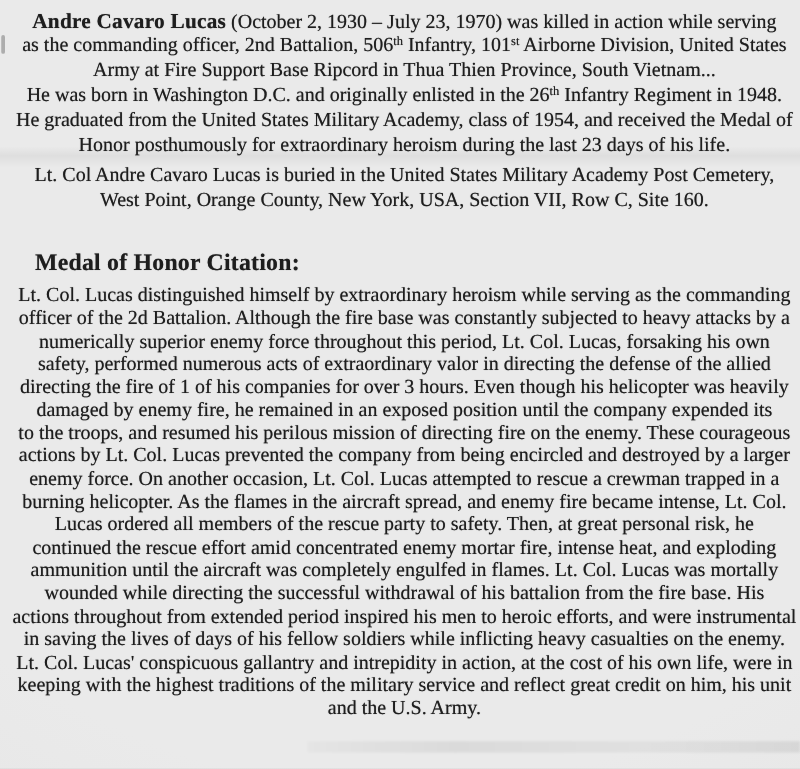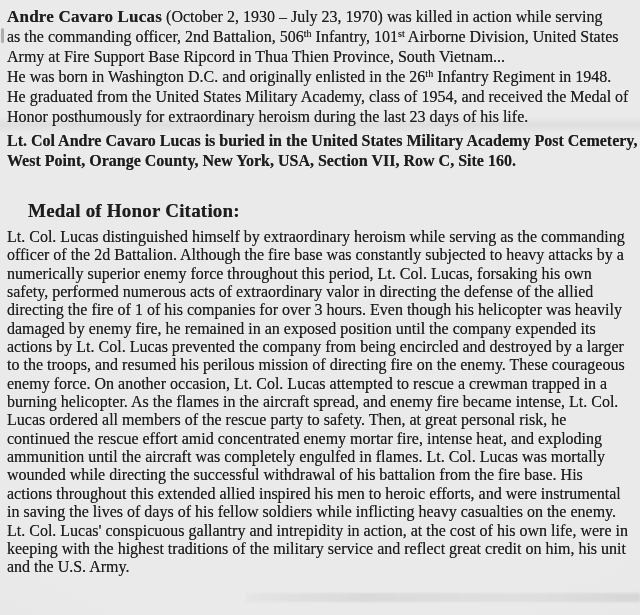--- a/index.html
+++ b/index.html
@@ -6,25 +6,25 @@
   .page {
     position:relative;
     width:640px; height:615px;
     overflow:hidden;
     background:
       radial-gradient(130% 110% at 50% 42%, var(--paper,#eaeaea) 55%, #e2e2e2 100%);
     font-family:"Liberation Serif", serif;
     color:var(--ink,#1e1e1e);
     text-shadow:0 0 0.6px rgba(45,45,45,0.75);
   }
-  .para { position:absolute; left:7px; right:0; overflow:hidden; }
+  .para { position:absolute; left:7px; right:0; overflow:hidden;text-align:center; }
   .line { white-space:nowrap; font-size:16px; }
   .p1 { top:7px; }
   .p1 .line, .p2 .line { height:20px; line-height:20px; }
-  .p2 { top:131px;font-weight:bold; }
+  .p2 { top:131px; }
   .citation { top:228px; }
   .citation .line { height:18.35px; line-height:18.35px; }
   .line b { font-size:17px; letter-spacing:0.2px; }
   .line sup { font-size:10px; line-height:0; vertical-align:5px; }
   .heading {
     position:absolute; left:16px; top:188px; margin:12px;
     font-size:19px; font-weight:bold; letter-spacing:0.2px;
     white-space:nowrap;
   }
   
@@ -65,29 +65,29 @@
 
   <h2 class="heading">Medal of Honor Citation:</h2>
 
   <div class="para citation">
       <div class="line">Lt. Col. Lucas distinguished himself by extraordinary heroism while serving as the commanding</div>
       <div class="line">officer of the 2d Battalion. Although the fire base was constantly subjected to heavy attacks by a</div>
       <div class="line">numerically superior enemy force throughout this period, Lt. Col. Lucas, forsaking his own</div>
       <div class="line">safety, performed numerous acts of extraordinary valor in directing the defense of the allied</div>
       <div class="line">directing the fire of 1 of his companies for over 3 hours. Even though his helicopter was heavily</div>
       <div class="line">damaged by enemy fire, he remained in an exposed position until the company expended its</div>
+      <div class="line">to the troops, and resumed his perilous mission of directing fire on the enemy. These courageous</div>
       <div class="line">actions by Lt. Col. Lucas prevented the company from being encircled and destroyed by a larger</div>
-      <div class="line">to the troops, and resumed his perilous mission of directing fire on the enemy. These courageous</div>
       <div class="line">enemy force. On another occasion, Lt. Col. Lucas attempted to rescue a crewman trapped in a</div>
       <div class="line">burning helicopter. As the flames in the aircraft spread, and enemy fire became intense, Lt. Col.</div>
       <div class="line">Lucas ordered all members of the rescue party to safety. Then, at great personal risk, he</div>
       <div class="line">continued the rescue effort amid concentrated enemy mortar fire, intense heat, and exploding</div>
       <div class="line">ammunition until the aircraft was completely engulfed in flames. Lt. Col. Lucas was mortally</div>
       <div class="line">wounded while directing the successful withdrawal of his battalion from the fire base. His</div>
-      <div class="line">actions throughout this extended allied inspired his men to heroic efforts, and were instrumental</div>
+      <div class="line">actions throughout from extended period inspired his men to heroic efforts, and were instrumental</div>
       <div class="line">in saving the lives of days of his fellow soldiers while inflicting heavy casualties on the enemy.</div>
       <div class="line">Lt. Col. Lucas' conspicuous gallantry and intrepidity in action, at the cost of his own life, were in</div>
       <div class="line">keeping with the highest traditions of the military service and reflect great credit on him, his unit</div>
       <div class="line">and the U.S. Army.</div>
     </div>
 
   <div class="band"></div>
   <div class="smudge"></div>
   <div class="edge-dash"></div>
 </div>

